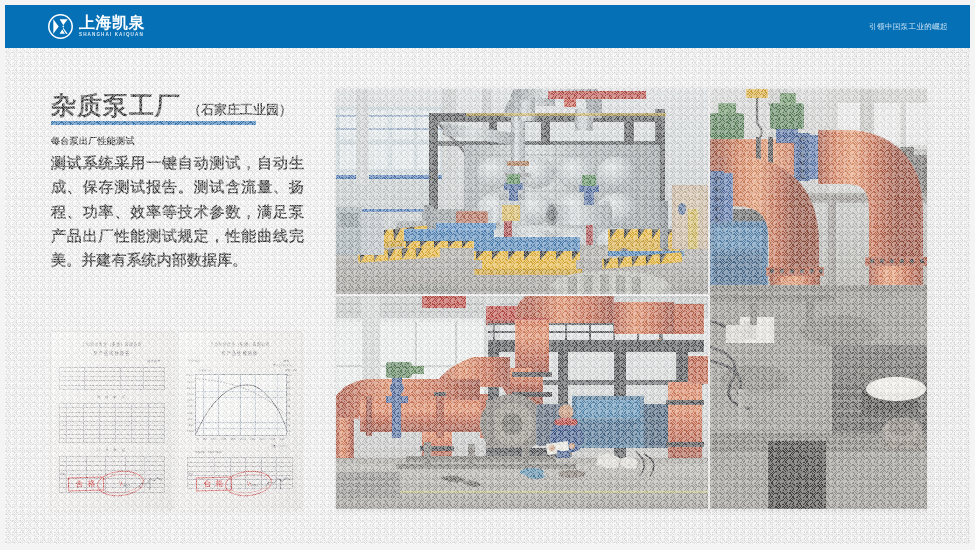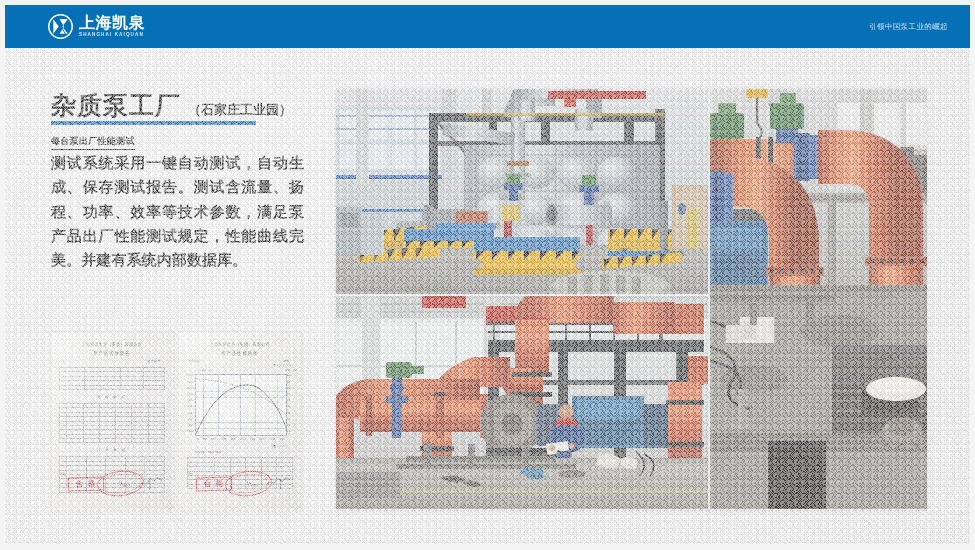--- a/index.html
+++ b/index.html
@@ -130,21 +130,21 @@
   }
 
   #lead {
     position: absolute;
     left: 46px; top: 130px;
     font-size: 9px;
     font-weight: bold;
     color: #111;
     letter-spacing: .3px;
     border-bottom: 1px solid #111;
-    padding-bottom: 1px;
+    padding-bottom: 18px;
     display: inline-block;
   }
 
   #body-copy {
     position: absolute;
     left: 46px; top: 146px;
     width: 253px;
     font-size: 15px;
     font-weight: bold;
     color: #1a1a1a;

